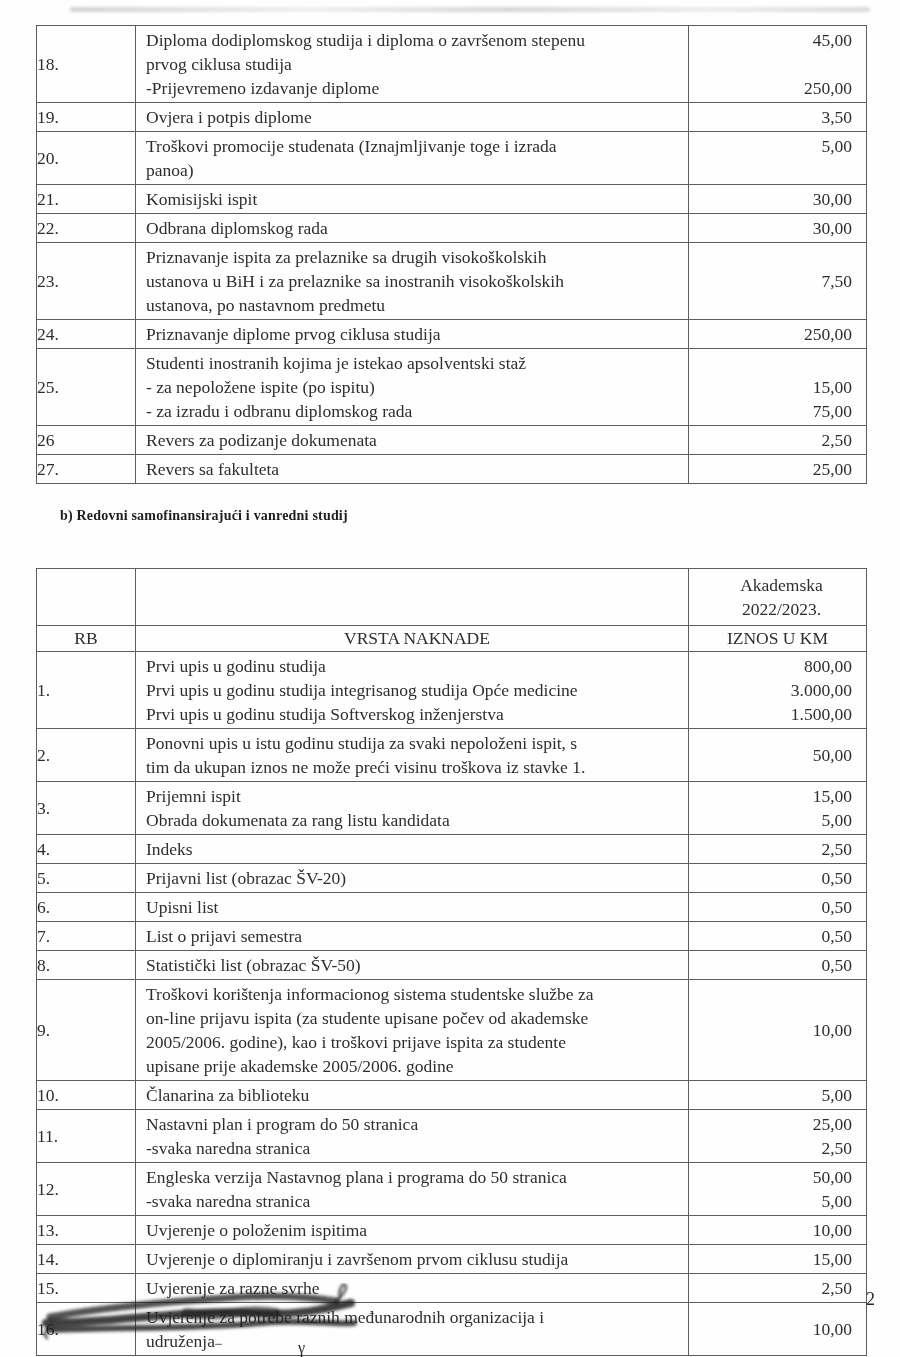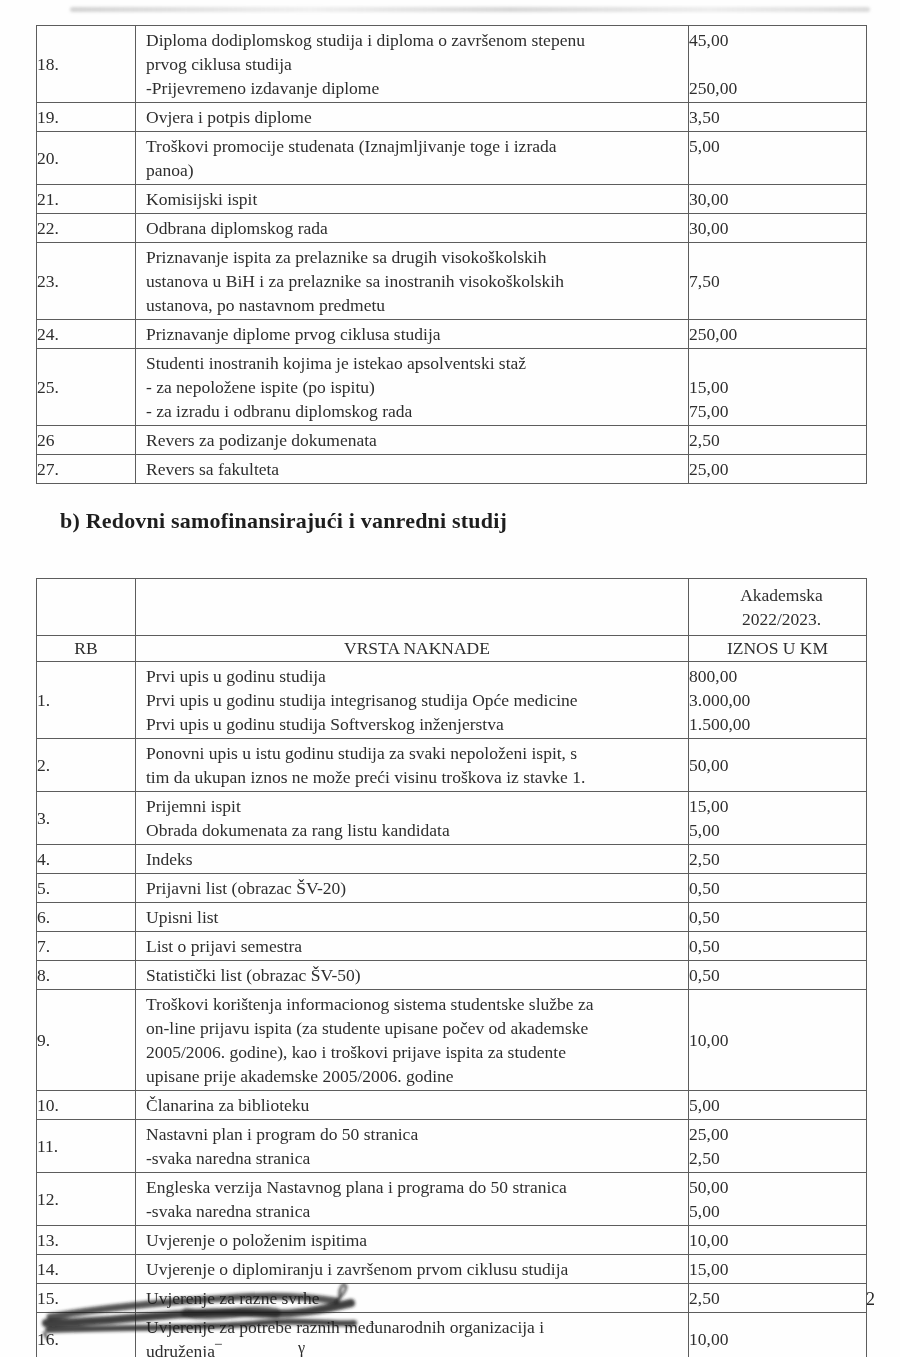--- a/index.html
+++ b/index.html
@@ -38,28 +38,28 @@
   table.t2 { margin-top: 44px; }
   .fee-table td {
     border: 1.4px solid #5d5d5d;
     vertical-align: middle;
     padding: 2px 0;
     font-size: 17.5px;
   }
   .fee-table .line { line-height: 24px; white-space: nowrap; overflow: hidden; }
   td.num  { text-align: left; }
   td.desc { padding-left: 10px; vertical-align: top; font-family: Liberation Serif, serif; }
-  td.amt  { padding-right: 14px; vertical-align: top; }
+  td.amt  { text-align: right; padding-right: 14px; vertical-align: top; }
   td.amt.mid { vertical-align: middle; font-family: Liberation Serif, serif; }
   tr.hrow1 td { vertical-align: middle; padding: 4px 8px; }
   tr.hrow1 td.amt, tr.hrow2 td { text-align: center; padding-right: 0; }
   tr.hrow2 td { vertical-align: middle; }
   .section-heading {
     margin: 24px 0 0 60px;
-    font-size: 22px;
+    font-size: 14px;
     font-weight: bold;
     color: #1e1e1e;
     letter-spacing: .2px;
   }
   .footer-area { position: absolute; left: 0; top: 1283px; width: 900px; height: 74px; }
   .page-number {
     position: absolute;
     right: 25px; top: 6px;
     font-size: 18px;
     color: #2a2a2a;

